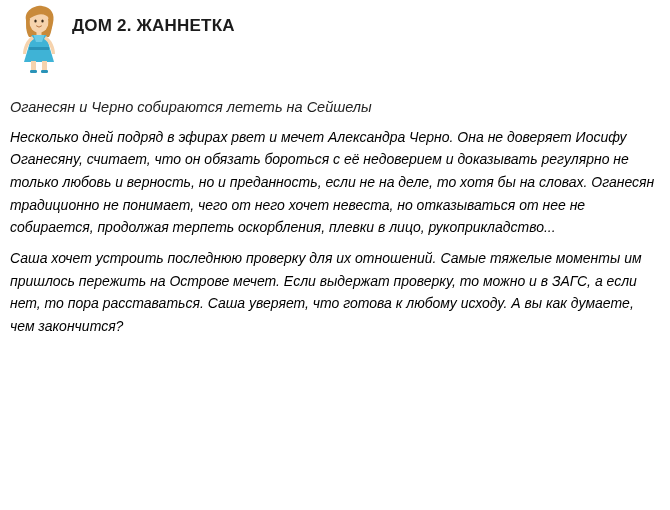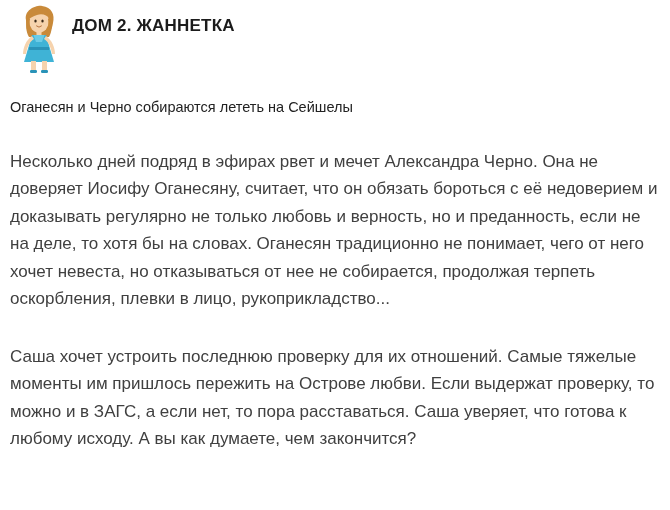--- a/index.html
+++ b/index.html
@@ -36,32 +36,33 @@
   .header-title {
     font-size: 17px;
     font-weight: bold;
     color: #1c1c1c;
     letter-spacing: 0.2px;
     padding-top: 12px;
     font-family: "Liberation Sans", sans-serif;
   }
   .article {
     padding: 0 10px 0 10px;
+    font-style: italic;
   }
   .article-title {
     font-size: 14.5px;
     color: #222222;
     margin: 22px 0 0 0;
     line-height: 1.35;
   }
   .para {
-    font-size: 17px;
+    font-size: 14px;
     line-height: 1.62;
-    color: #404040;
-    margin: 30px 0 0 0;
+    color: #000000;
+    margin: 8px 0 0 0;
     text-align: left;
   }
   
   .girl { position:absolute; left:0; top:0; width:66px; height:70px; }
 </style>
 </head>
 <body>
 
 <div class="page">
 
@@ -99,16 +100,16 @@
         <rect x="24" y="66" width="7" height="3" rx="1.2" fill="#2a93b8"></rect>
         <rect x="35" y="66" width="7" height="3" rx="1.2" fill="#2a93b8"></rect>
       </svg>
     </div>
     <div class="header-title">ДОМ 2. ЖАННЕТКА</div>
   </div>
 
   <div class="article">
     <div class="article-title">Оганесян и Черно собираются лететь на Сейшелы</div>
     <p class="para">Несколько дней подряд в эфирах рвет и мечет Александра Черно. Она не доверяет Иосифу Оганесяну, считает, что он обязать бороться с её недоверием и доказывать регулярно не только любовь и верность, но и преданность, если не на деле, то хотя бы на словах. Оганесян традиционно не понимает, чего от него хочет невеста, но отказываться от нее не собирается, продолжая терпеть оскорбления, плевки в лицо, рукоприкладство...</p>
-    <p class="para">Саша хочет устроить последнюю проверку для их отношений. Самые тяжелые моменты им пришлось пережить на Острове любви. Если выдержат проверку, то можно и в ЗАГС, а если нет, то пора расставаться. Саша уверяет, что готова к любому исходу. А вы как думаете, чем закончится?</p>
+    <p class="para">Саша хочет устроить последнюю проверку для их отношений. Самые тяжелые моменты им пришлось пережить на Острове мечет. Если выдержат проверку, то можно и в ЗАГС, а если нет, то пора расставаться. Саша уверяет, что готова к любому исходу. А вы как думаете, чем закончится?</p>
   </div>
 
 </div>
 
 </body></html>

